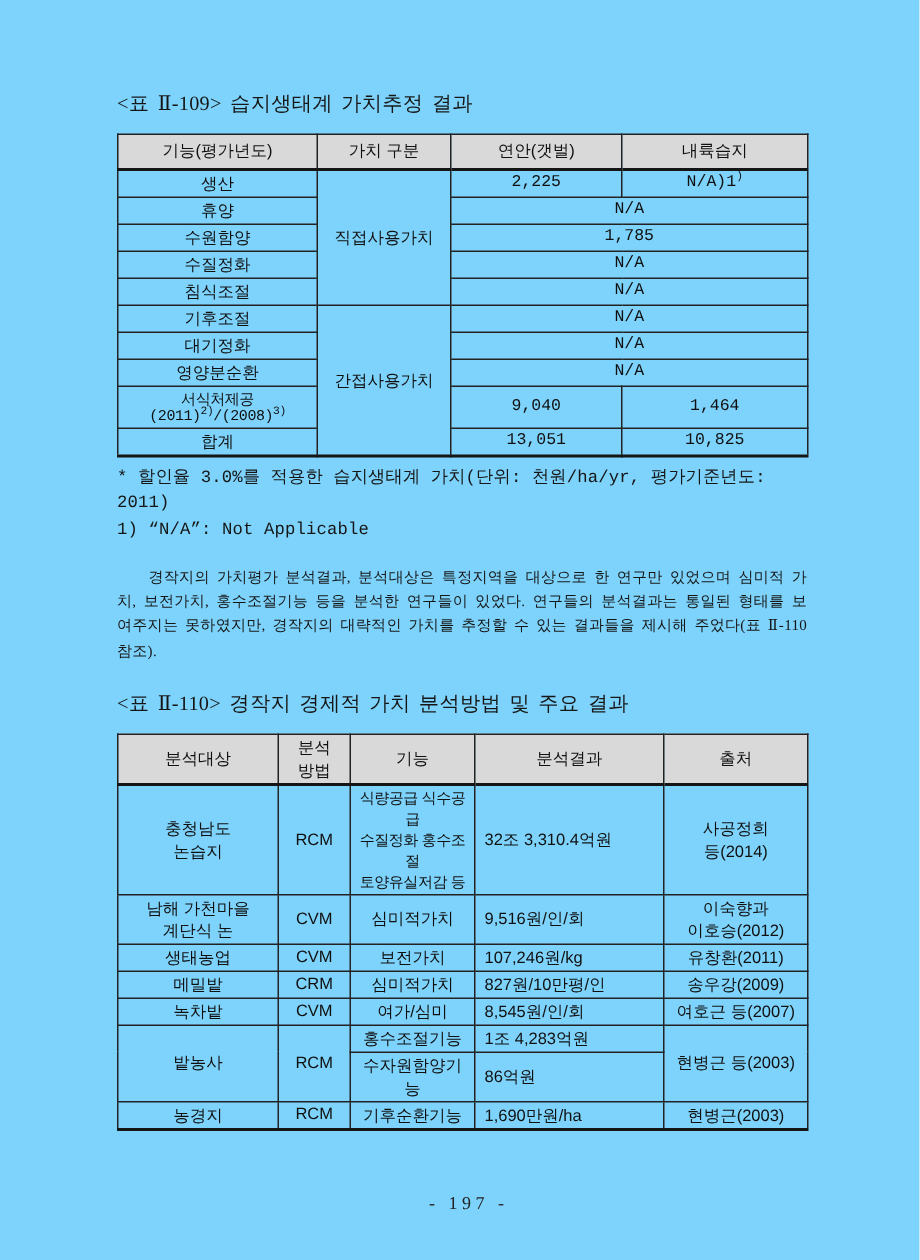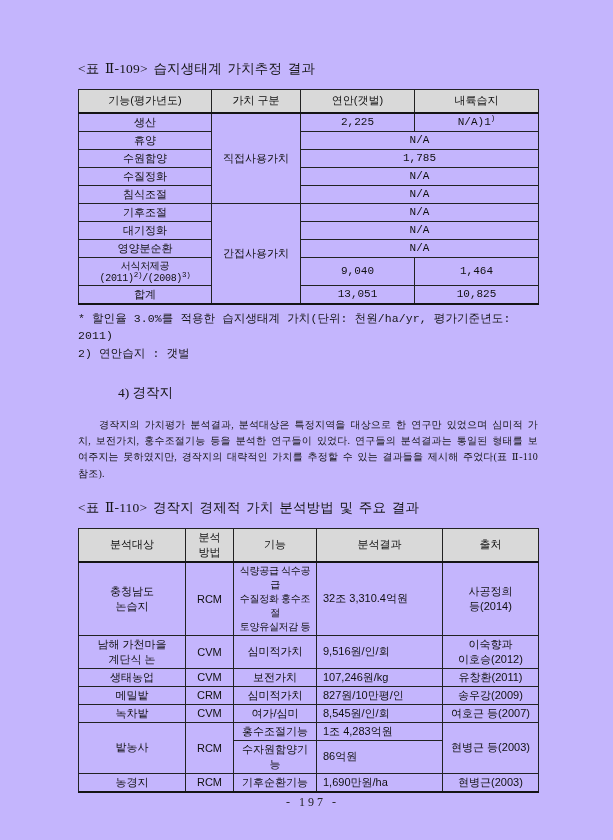--- a/index.html
+++ b/index.html
@@ -1,18 +1,18 @@
 <!DOCTYPE html>
 <html><head>
 <meta charset="utf-8">
 <style>
   * { margin:0; padding:0; box-sizing:border-box; }
   html,body { background:#ffffff; }
   .page {
-    width:613px; height:840px; background:#c4b5fd; position:relative; overflow:hidden;
+    width:613px; height:840px; background:#7dd3fc; position:relative; overflow:hidden;
     font-family:"Liberation Serif","DejaVu Serif",serif; color:#161616;
   }
   .inner { padding:60px 75px 0 78px; }
 
   .tbl-title { font-size:13.5px; font-weight:normal; word-spacing:2px; letter-spacing:0.2px; }
 
   table {
     border-collapse:collapse; table-layout:fixed; width:460px;
     font-family:"Liberation Sans","DejaVu Sans",sans-serif; font-size:11px; color:#101010;
     border:1.5px solid #151515;
@@ -113,24 +113,23 @@
         <tr>
           <td>합계</td>
           <td>13,051</td>
           <td>10,825</td>
         </tr>
       </tbody>
     </table>
 
     <div class="fn">
       <div>* 할인율 3.0%를 적용한 습지생태계 가치(단위: 천원/ha/yr, 평가기준년도: 2011)</div>
-      <div>2) 연안습지 : 갯벌</div>
+      <div>1) “N/A”: Not Applicable</div>
     </div>
 
-    <div class="sec-heading">4) 경작지</div>
 
     <p class="body-par">경작지의 가치평가 분석결과, 분석대상은 특정지역을 대상으로 한 연구만 있었으며 심미적 가치, 보전가치, 홍수조절기능 등을 분석한 연구들이 있었다. 연구들의 분석결과는 통일된 형태를 보여주지는 못하였지만, 경작지의 대략적인 가치를 추정할 수 있는 결과들을 제시해 주었다(표 Ⅱ-110 참조).</p>
 
     <div class="tbl-title t2-title">&lt;표 Ⅱ-110&gt; 경작지 경제적 가치 분석방법 및 주요 결과</div>
 
     <table class="t2">
       <colgroup>
         <col style="width:107px">
           <col style="width:48px">
           <col style="width:83px">

